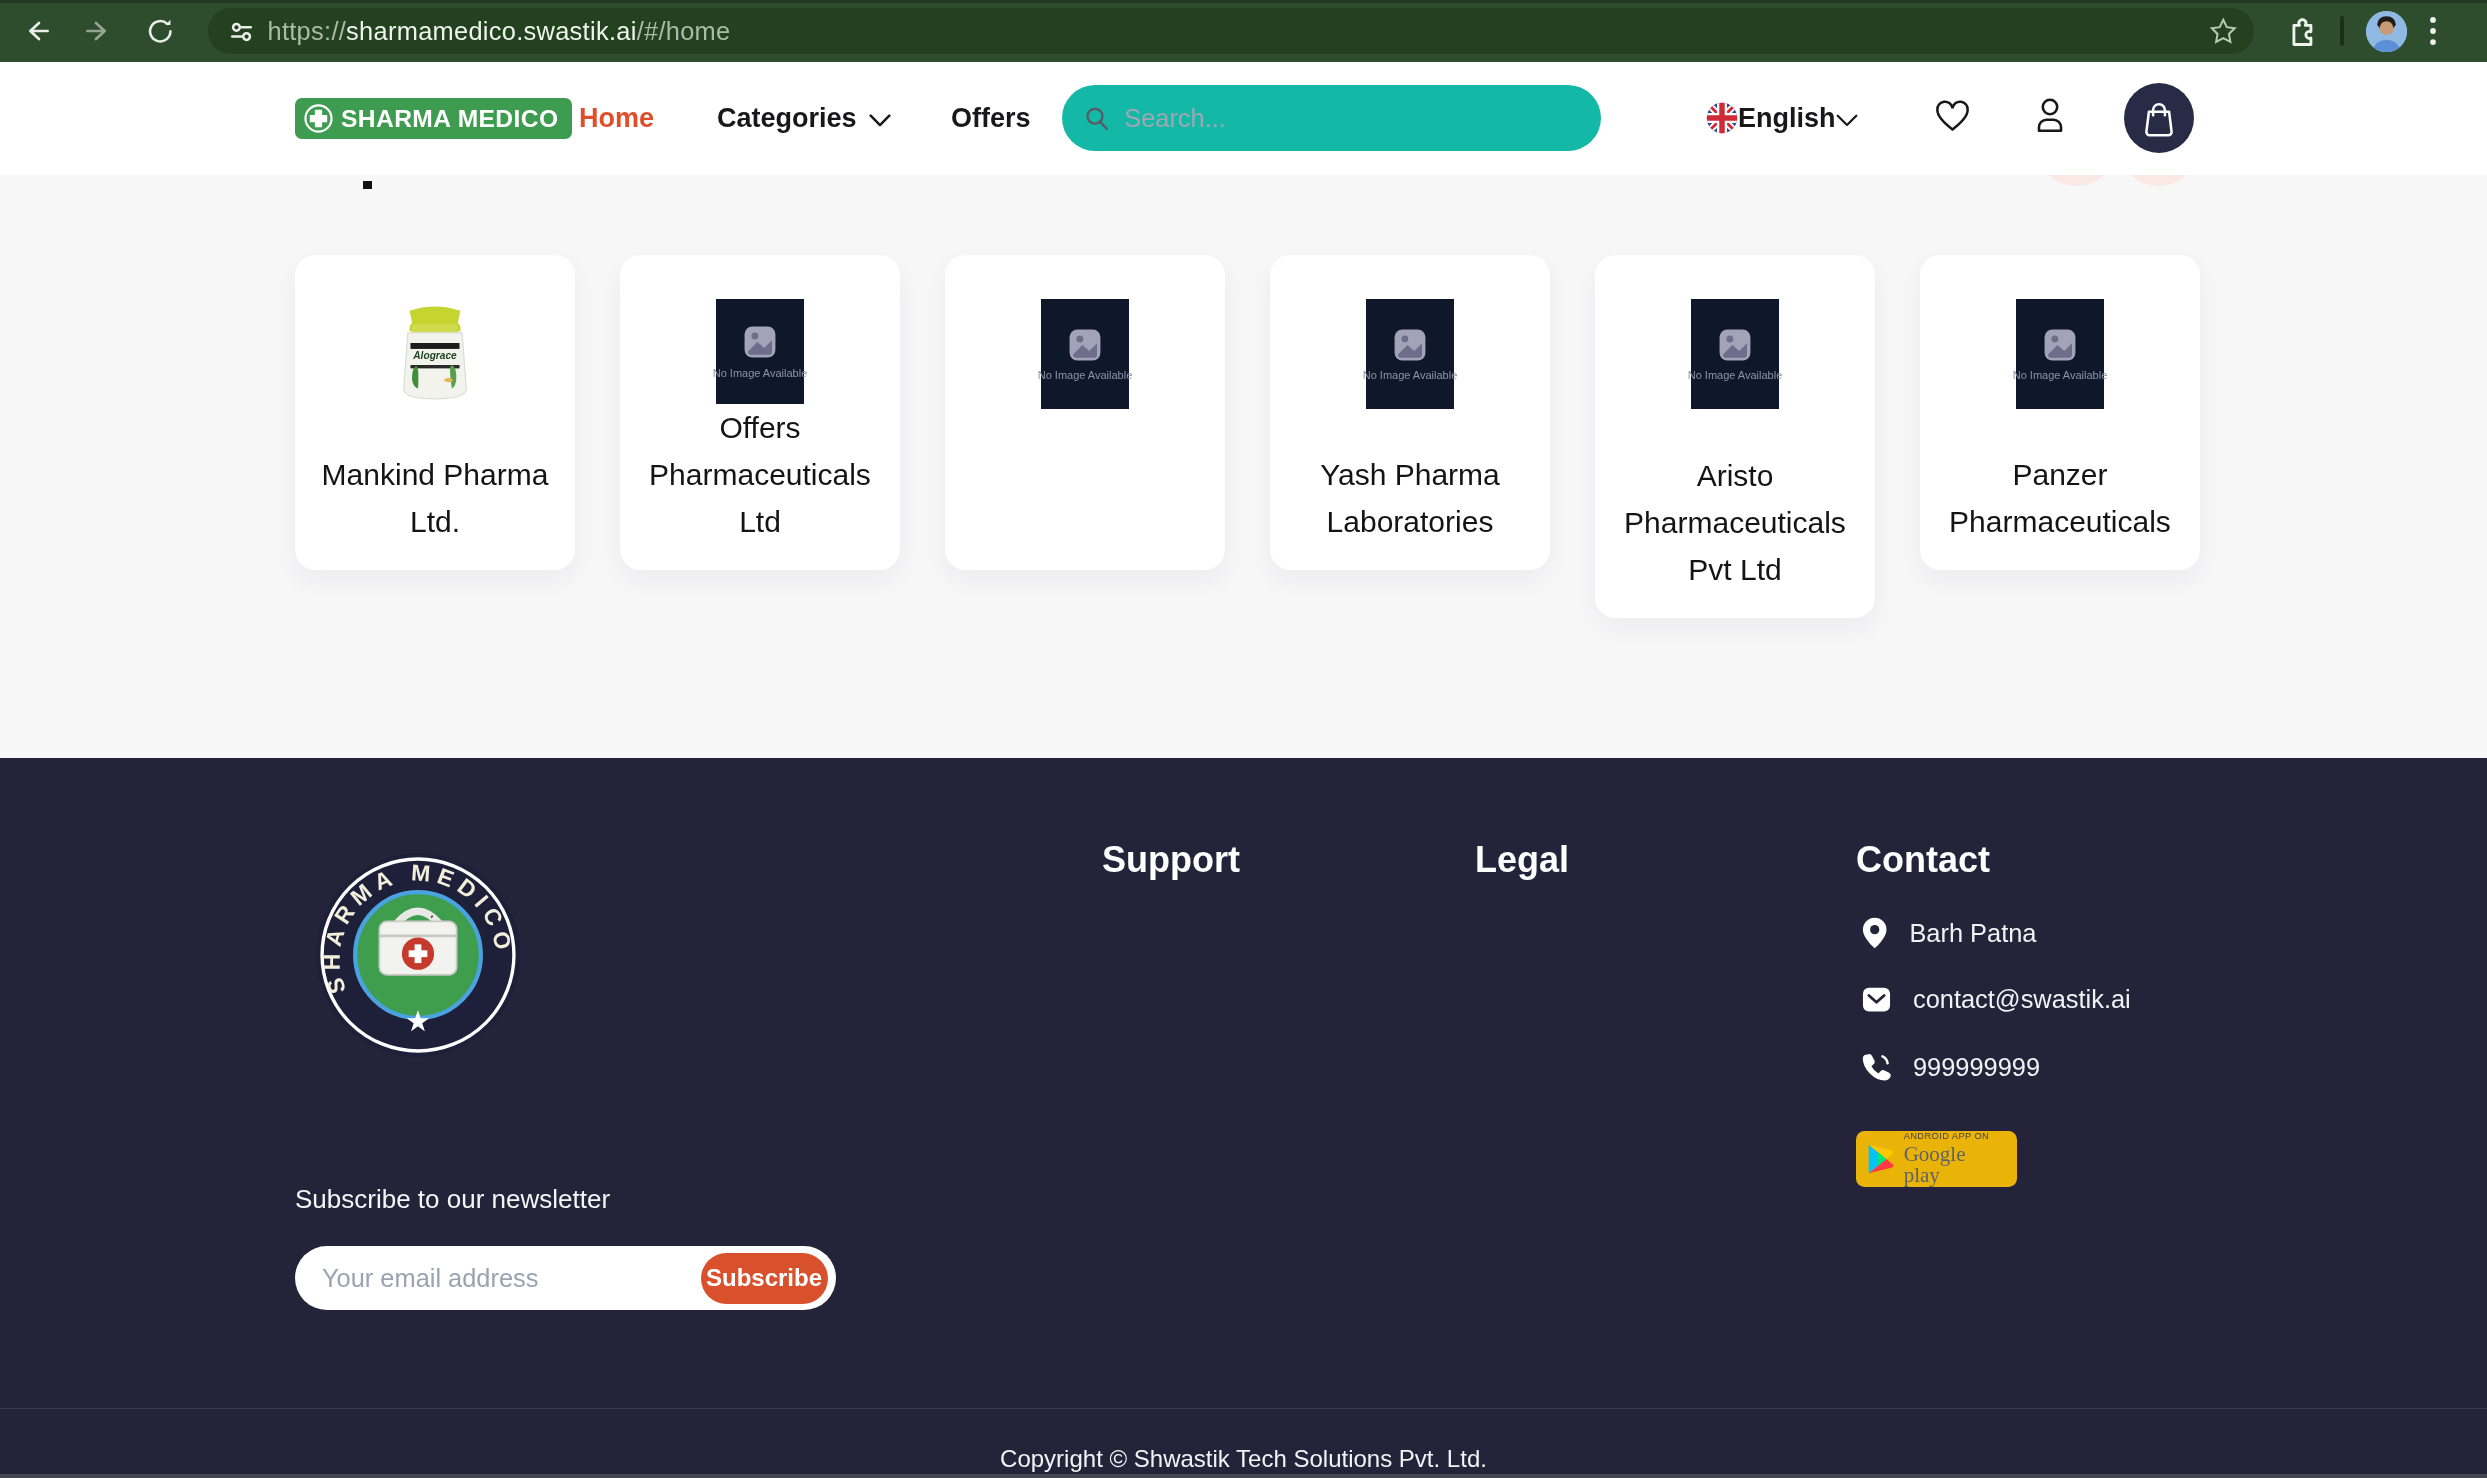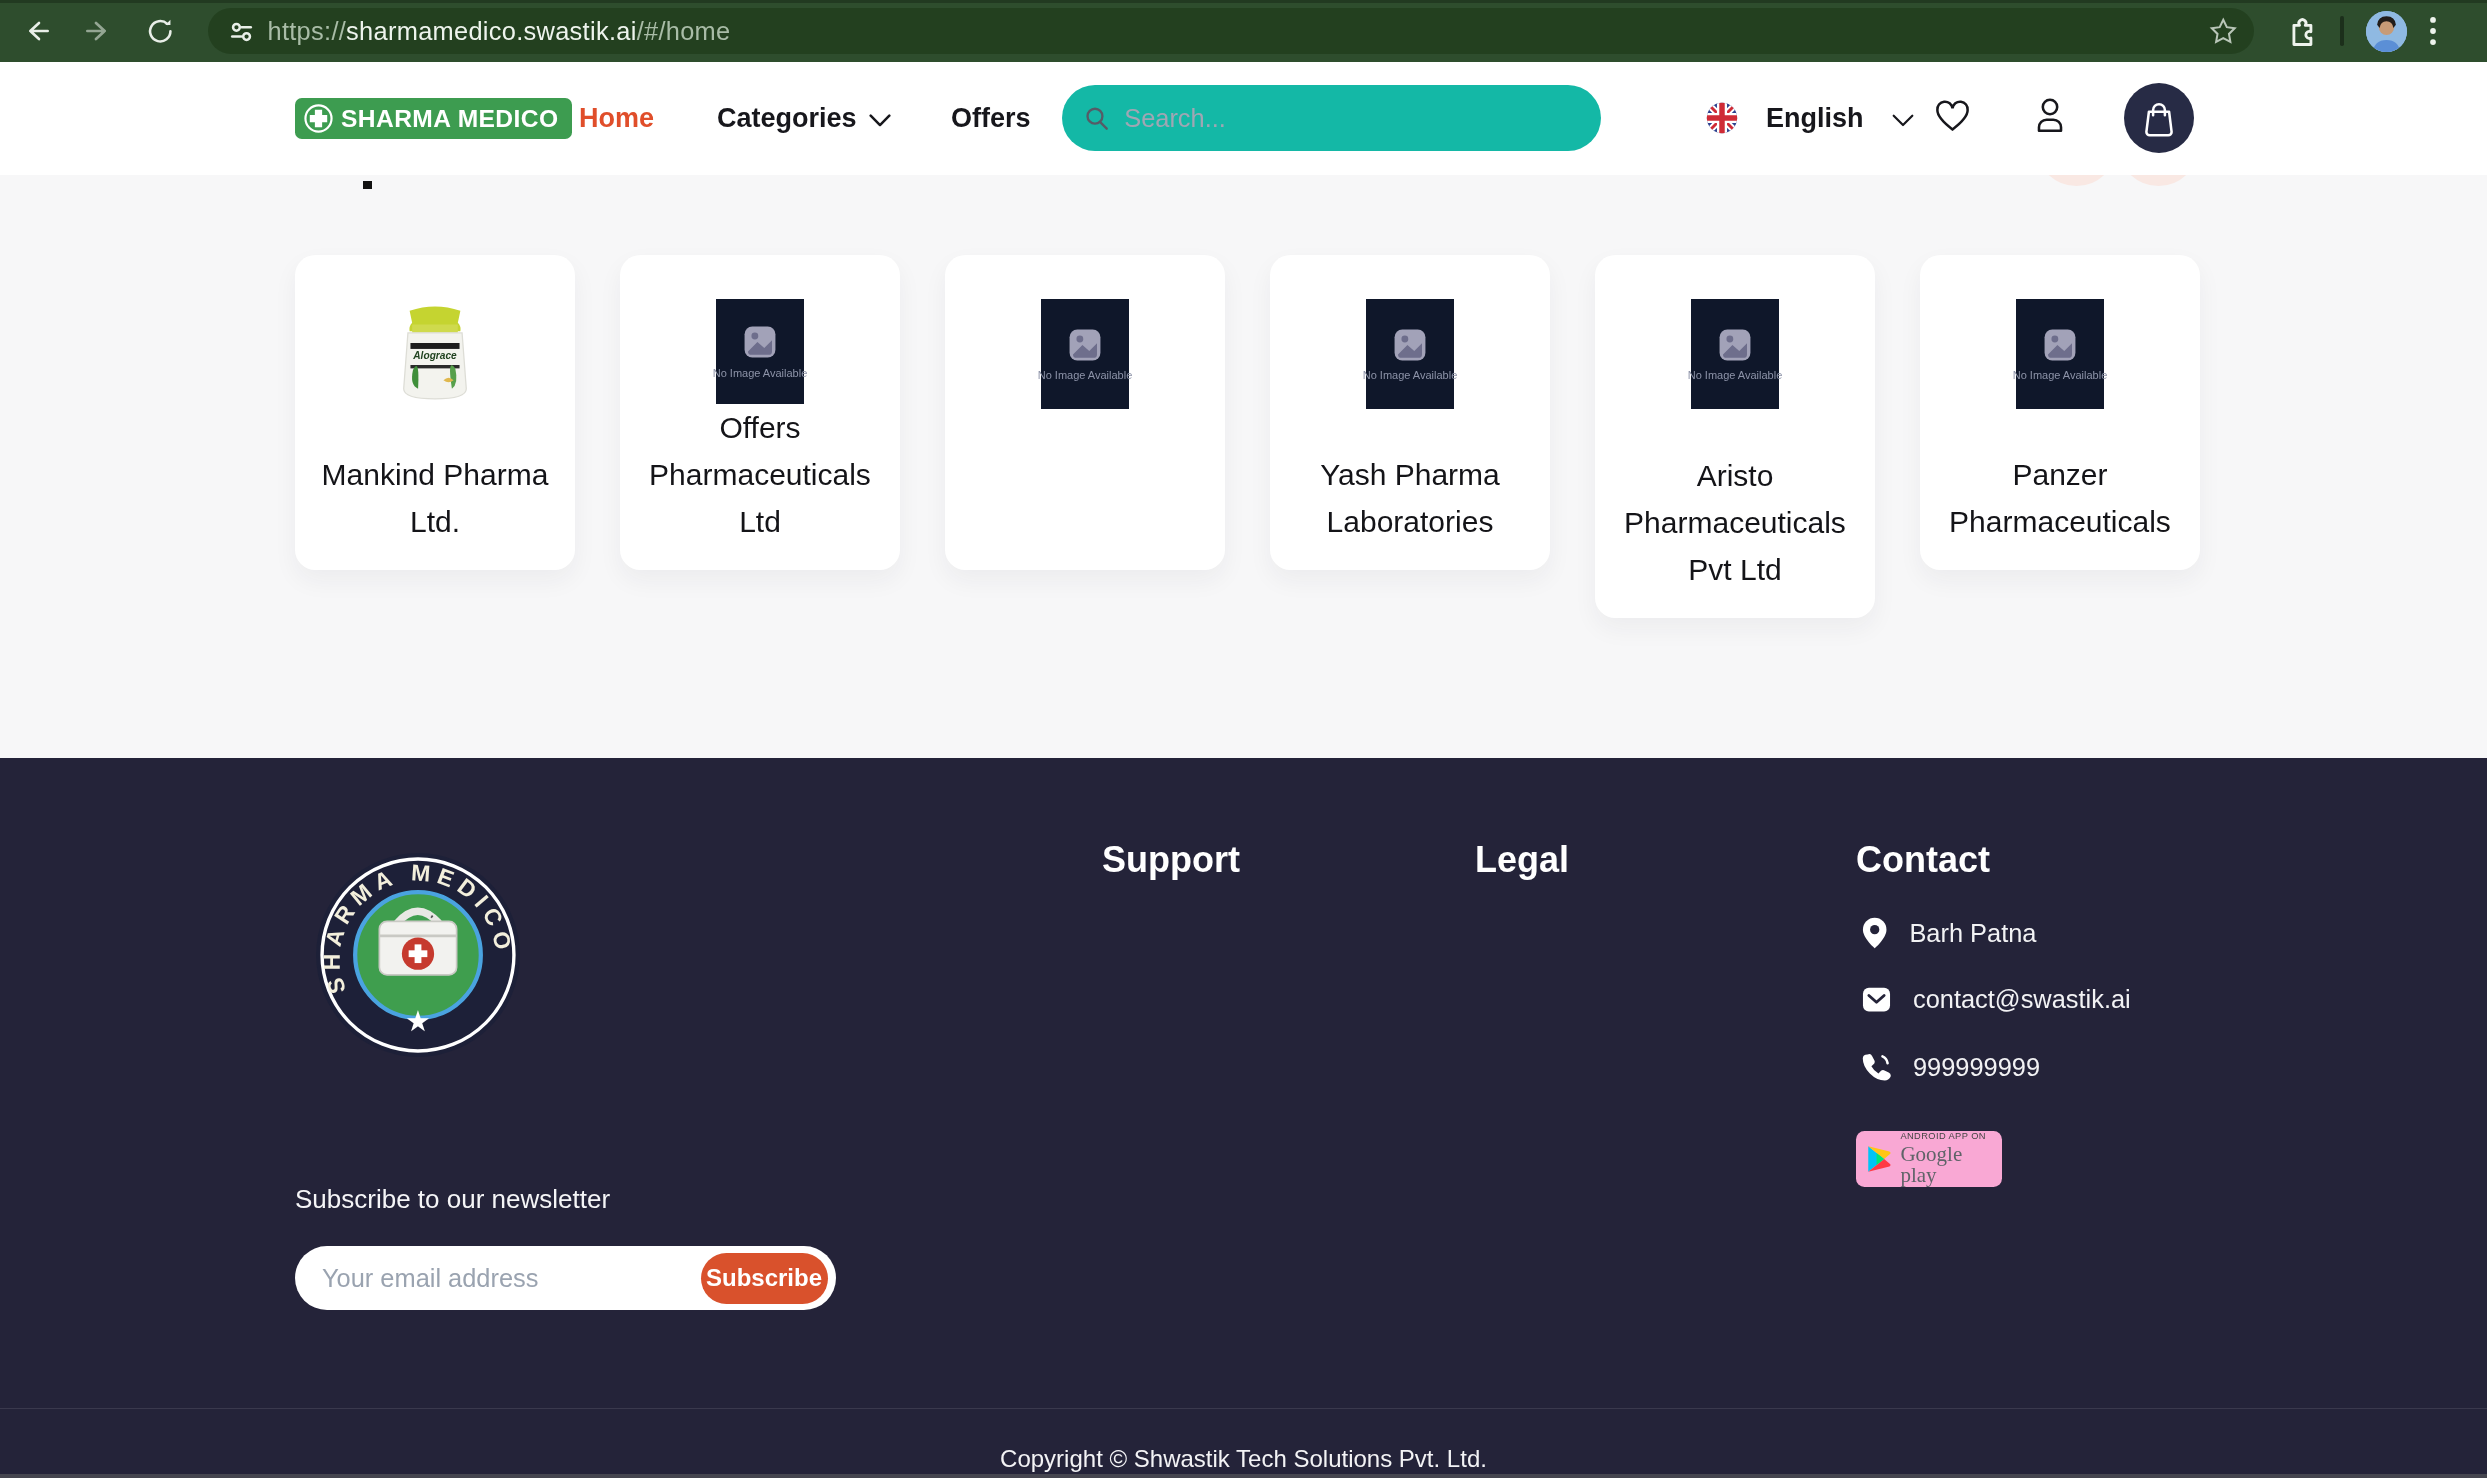--- a/index.html
+++ b/index.html
@@ -33,21 +33,21 @@
   .nav-link { position:absolute; top:41px; font-size:27px; font-weight:600; color:#17171c; cursor:pointer; white-space:nowrap; }
   .nav-home { left:579px; color:#e04e2a; }
   .nav-cats { left:717px; display:flex; align-items:center; gap:12px; }
   .nav-offers { left:951px; }
   .chev { width:22px; height:13.6px; margin-top:5.1px; }
   .search { position:absolute; left:1062px; top:23px; width:539px; height:66px; background:#14b8a6;
             border-radius:33px; display:flex; align-items:center; padding:0 22px; gap:13.6px; }
   .search input { border:none; outline:none; background:transparent; font-size:25.4px; color:#30343c; width:100%;
                   font-family:"Liberation Sans", sans-serif; }
   .search input::placeholder { color:#a0a6b3; }
-  .lang { position:absolute; left:1706px; top:34px; height:44px; display:flex; align-items:center; gap:28px; cursor:pointer; }
+  .lang { position:absolute; left:1706px; top:34px; height:44px; display:flex; align-items:center; gap:0; cursor:pointer; }
   .lang-label { font-size:27px; font-weight:600; color:#17171c; }
   .hd-ico { position:absolute; cursor:pointer; }
   .heart-btn { left:1934px; top:37px; }
   .person-btn { left:2033px; top:34px; }
   .cart-btn { left:2124px; top:21px; width:70px; height:70px; border-radius:50%; background:#272b45;
               display:flex; align-items:center; justify-content:center; }
 
   
   .content { position:relative; height:583px; background:#f7f7f8; overflow:hidden; }
   .heading-fragment { position:absolute; left:363px; top:6px; width:8.5px; height:7.6px; background:#121212; }
@@ -65,21 +65,21 @@
   .ph-txt { font-size:11px; color:#8d93a8; white-space:nowrap; }
   .prod-img { width:102px; height:110px; }
 
   
   .footer { position:relative; height:721px; background:#242339; color:#fff; }
   .badge { position:absolute; left:314px; top:93px; }
   .fcol-title { position:absolute; top:81px; font-size:36px; font-weight:700; }
   .fcol-support { left:1102px; } .fcol-legal { left:1475px; } .fcol-contact { left:1856px; }
   .c-row { position:absolute; left:1862px; display:flex; align-items:center; gap:22px; font-size:25.4px; color:#f2f2f4; }
   .c-row.r1 { top:159px; } .c-row.r2 { top:227px; cursor:pointer; } .c-row.r3 { top:295px; cursor:pointer; }
-  .gp-badge { position:absolute; left:1856px; top:373px; width:146px; height:56px; background:#f9a8d4; border-radius:8.5px;
+  .gp-badge { position:absolute; left:1856px; top:373px; width:161px; height:56px; background:#eab308; border-radius:8.5px;
               display:flex; align-items:center; padding:0 10.2px; gap:8.5px; cursor:pointer; }
   .gp-text { display:flex; flex-direction:column; line-height:1; }
   .gp-top { font-size:9.3px; color:#444; letter-spacing:0.4px; }
   .gp-bottom { font-size:21px; color:#5f6368; font-family:"Liberation Serif", serif; margin-top:2.5px; }
   .nl-title { position:absolute; left:295px; top:426px; font-size:26px; color:#f5f5f7; }
   .nl-input { position:absolute; left:295px; top:488px; width:541px; height:64px; background:#fff; border-radius:32px;
               display:flex; align-items:center; padding:0 8.5px 0 27px; }
   .nl-input input { border:none; outline:none; flex:1; font-size:25.4px; color:#30343c; font-family:"Liberation Sans", sans-serif; }
   .nl-input input::placeholder { color:#9aa3b0; }
   .nl-btn { width:127px; height:51px; border-radius:25.4px; background:#d9512c; color:#fff; font-size:24px; font-weight:700;

